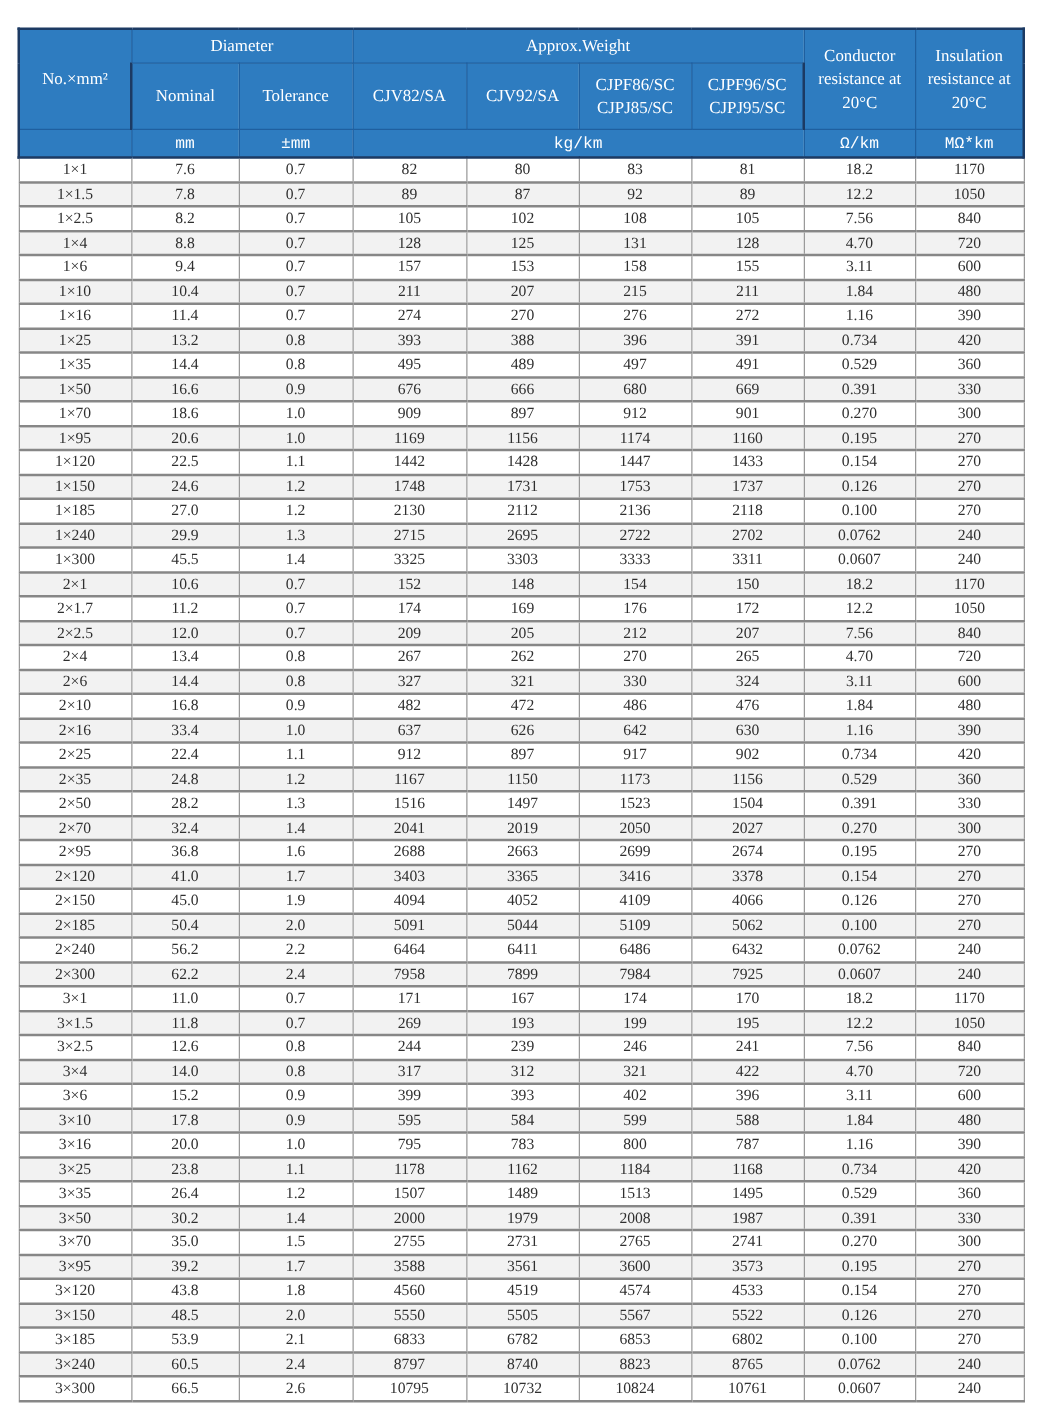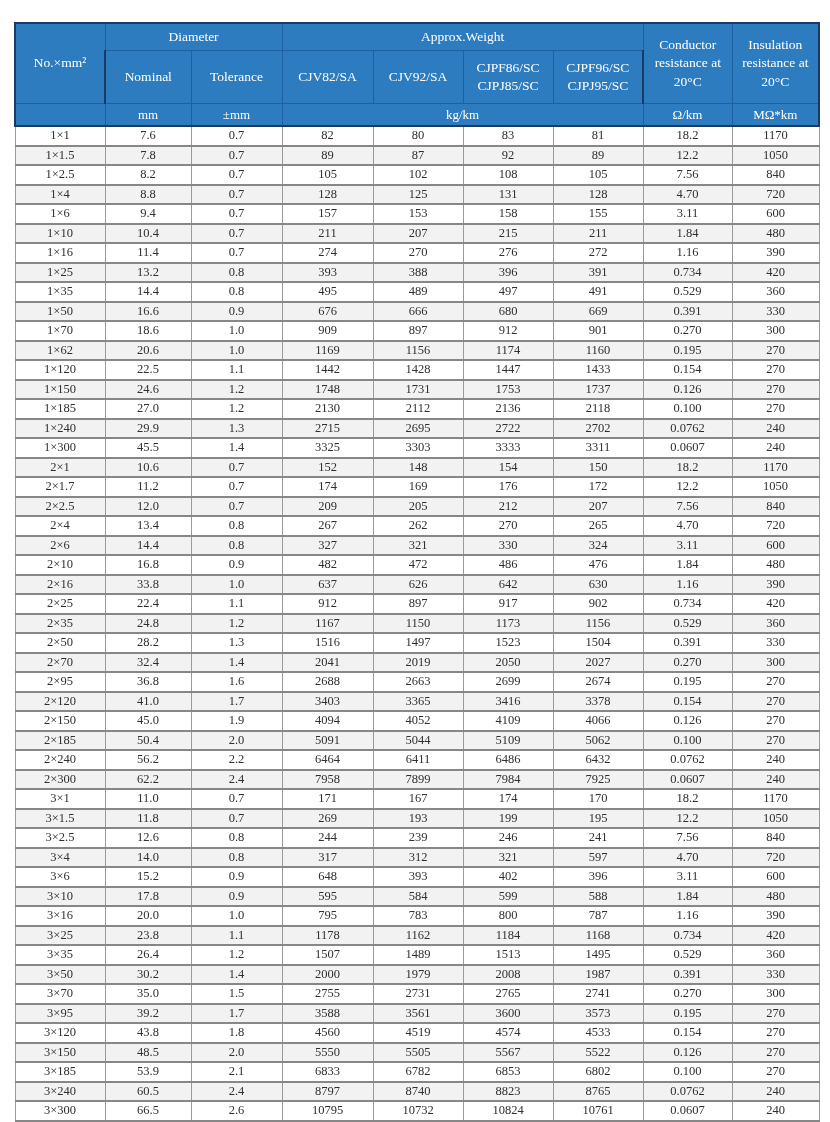--- a/index.html
+++ b/index.html
@@ -28,21 +28,21 @@
     font-weight: normal;
     font-size: 13.5px;
     text-align: center;
     vertical-align: middle;
     padding: 1px 2px;
     border: 1px solid var(--header-border, #1f5f9f);
     line-height: 1.35;
   }
   thead tr.hr1 th { height: 24px; }
   thead tr.hr2 th { height: 50px; }
-  thead tr.hr3 th { height: 19px; font-size: 13px; }
+  thead tr.hr3 th { height: 19px; font-size: 13px; font-family: Liberation Mono, monospace; }
   thead th.twoline { white-space: pre-line; }
   
   thead tr.hr1 th { border-top: 2px solid var(--header-outline, #1c3a63); }
   thead tr.hr3 th { border-bottom: 2px solid var(--header-outline, #1c3a63); }
   thead th:first-child { border-left: 2px solid var(--header-outline, #1c3a63); }
   thead th:last-child  { border-right: 2px solid var(--header-outline, #1c3a63); }
   
   tbody td {
     height: 17.5px;
     line-height: 17.5px;
@@ -221,21 +221,21 @@
           <td>18.6</td>
           <td>1.0</td>
           <td>909</td>
           <td>897</td>
           <td>912</td>
           <td>901</td>
           <td>0.270</td>
           <td>300</td>
         </tr>
         <tr>
-          <td>1×62</td>
+          <td>1×95</td>
           <td>20.6</td>
           <td>1.0</td>
           <td>1169</td>
           <td>1156</td>
           <td>1174</td>
           <td>1160</td>
           <td>0.195</td>
           <td>270</td>
         </tr>
         <tr>
@@ -354,21 +354,21 @@
           <td>0.9</td>
           <td>482</td>
           <td>472</td>
           <td>486</td>
           <td>476</td>
           <td>1.84</td>
           <td>480</td>
         </tr>
         <tr>
           <td>2×16</td>
-          <td>33.8</td>
+          <td>33.4</td>
           <td>1.0</td>
           <td>637</td>
           <td>626</td>
           <td>642</td>
           <td>630</td>
           <td>1.16</td>
           <td>390</td>
         </tr>
         <tr>
           <td>2×25</td>
@@ -513,29 +513,29 @@
           <td>7.56</td>
           <td>840</td>
         </tr>
         <tr>
           <td>3×4</td>
           <td>14.0</td>
           <td>0.8</td>
           <td>317</td>
           <td>312</td>
           <td>321</td>
-          <td>597</td>
+          <td>422</td>
           <td>4.70</td>
           <td>720</td>
         </tr>
         <tr>
           <td>3×6</td>
           <td>15.2</td>
           <td>0.9</td>
-          <td>648</td>
+          <td>399</td>
           <td>393</td>
           <td>402</td>
           <td>396</td>
           <td>3.11</td>
           <td>600</td>
         </tr>
         <tr>
           <td>3×10</td>
           <td>17.8</td>
           <td>0.9</td>

